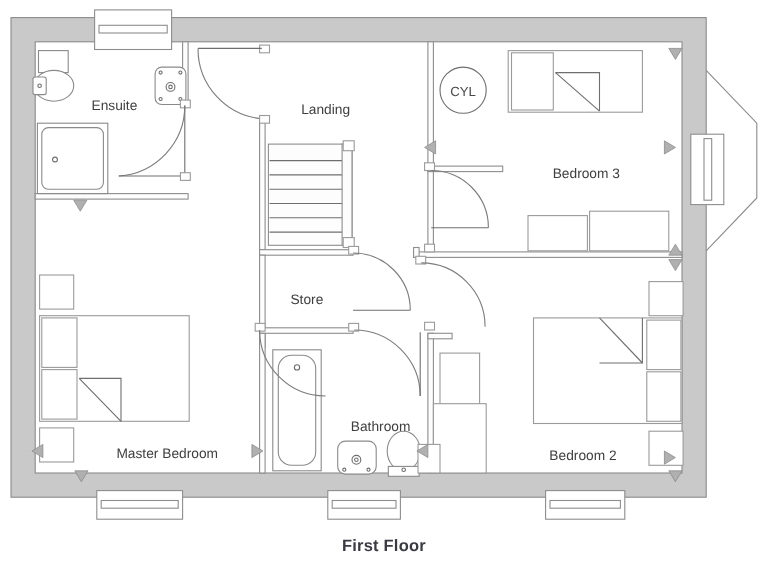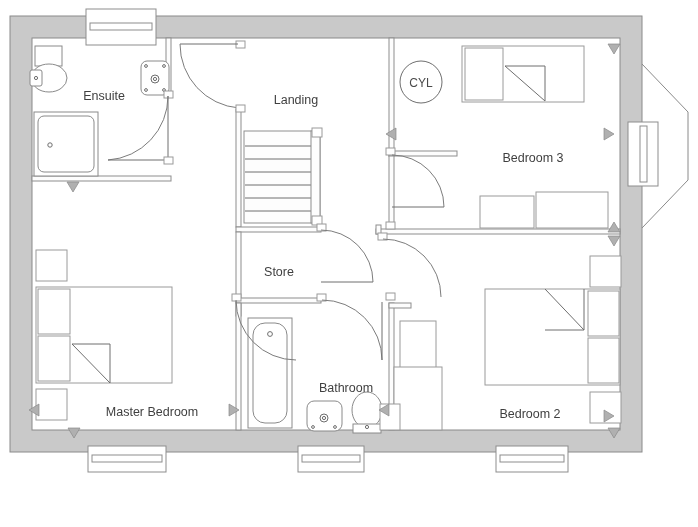--- a/index.html
+++ b/index.html
@@ -274,14 +274,15 @@
       <text class="roomlabel" x="296" y="104">Landing</text>
       <text class="roomlabel" x="533" y="162">Bedroom 3</text>
       <text class="roomlabel" x="279" y="276">Store</text>
       <text class="roomlabel" x="152" y="416">Master Bedroom</text>
       <text class="roomlabel" x="346" y="392">Bathroom</text>
       <text class="roomlabel" x="530" y="418">Bedroom 2</text>
     </g>
 
   </svg>
 
+  <div class="plan-title">First Floor</div>
 
 </div>
 
 </body></html>

